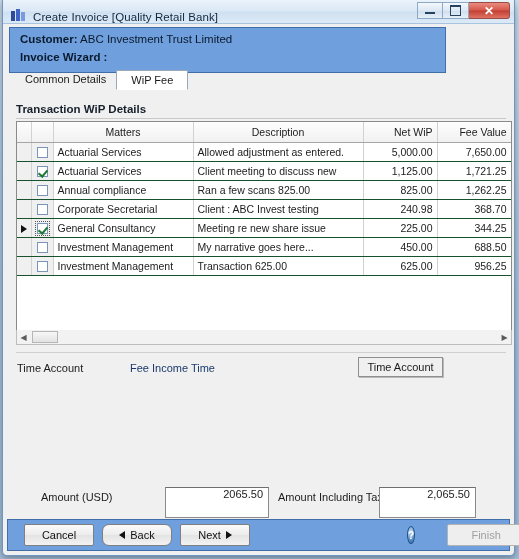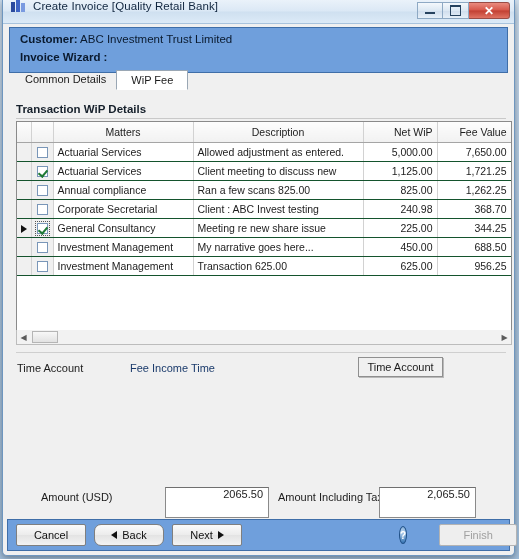--- a/index.html
+++ b/index.html
@@ -35,21 +35,21 @@
     border-top: none;
     border-radius: 0 0 5px 5px;
     background: #f0f0f0;
     box-shadow: 0 2px 6px rgba(0,0,0,.35);
     box-sizing: border-box;
   }
   .titlebar {
     position: absolute; left:0; top:0; right:0; height: 23px;
     background: linear-gradient(180deg, #eaf2fa 0%, #dbe8f5 48%, #cfe0f0 52%, #dceaf7 100%);
     border-bottom: 1px solid #a8c3dd;
-    display: flex; align-items: flex-start;
+    display: flex; align-items: flex-end;
   }
   .app-icon {
     width: 16px; height: 14px; margin-left: 8px; margin-right: 6px;
     position: relative; flex: none;
   }
   .app-icon i {
     position:absolute; display:block; background:#2b4a9e;
   }
   .app-icon i:nth-child(1){ left:0; top:2px; width:4px; height:10px; }
   .app-icon i:nth-child(2){ left:5px; top:0px; width:4px; height:12px; background:#3f64c4;}
@@ -68,21 +68,21 @@
   .wb.close {
     width: 41px; border-radius: 0 3px 3px 0; border-color:#9a4b45;
     background: linear-gradient(180deg,#e98b7f 0%, #d6574a 48%, #c13f32 52%, #e07363 100%);
     color: #fff; font-weight: bold; font-size: 12px;
   }
   .wb .minglyph { display:block; width:10px; height:2px; background:#26425e; margin-top:5px;}
   .wb .maxglyph { display:block; width:9px; height:8px; border:1px solid #26425e; border-top-width:2px;}
 
   
   .customer-band {
-    position:absolute; left:6px; top:27px; width:499px; height:46px;
+    position:absolute; left:6px; top:27px; width:437px; height:46px;
     background: #6f9fdc;
     border: 1px solid #3f6ea8;
     box-sizing: border-box;
     padding: 5px 0 0 10px;
   }
   .cust-line { font-size: 11.5px; color:#0a1a2e; margin-bottom: 6px; white-space:nowrap; }
   .cust-line b { font-weight: bold; }
   .cust-line span.val { font-weight: normal; }
 
   
@@ -352,21 +352,21 @@
     <div class="ta-label">Time Account</div>
     <div class="ta-value">Fee Income Time</div>
     <div class="ta-button">Time Account</div>
 
     <div class="amt-label" style="left:38px; top:491px;">Amount (USD)</div>
     <div class="amt-box" style="left:162px; top:487px; width:104px;">2065.50</div>
     <div class="amt-label" style="left:275px; top:491px;">Amount Including Tax</div>
     <div class="amt-box" style="left:376px; top:487px; width:97px;">2,065.50</div>
 
     <div class="bottombar">
-      <span class="btn" style="margin-left:8px;">Cancel</span>
+      <span class="btn" style="margin-left:16px;">Cancel</span>
       <span class="btn" style="margin-left:8px;border-radius:7px;">
         <span class="tri-l"></span>
         <span>Back</span>
       </span>
       <span class="btn" style="margin-left:8px;">
         <span>Next</span>
         <span class="tri-r"></span>
       </span>
       <span class="help-icon" style="margin-left:157px;">?</span>
       <span class="btn disabled" style="margin-left:32px; min-width:78px;">Finish</span>

